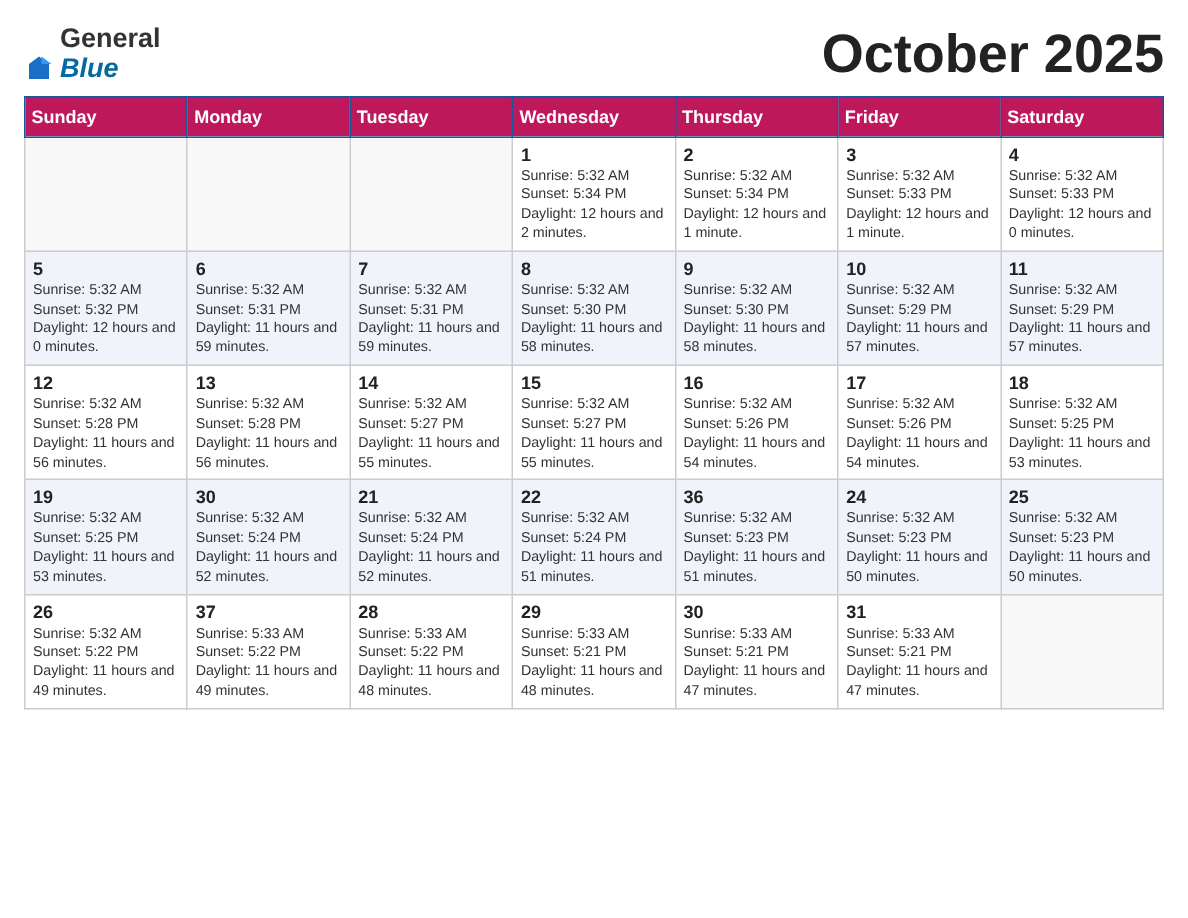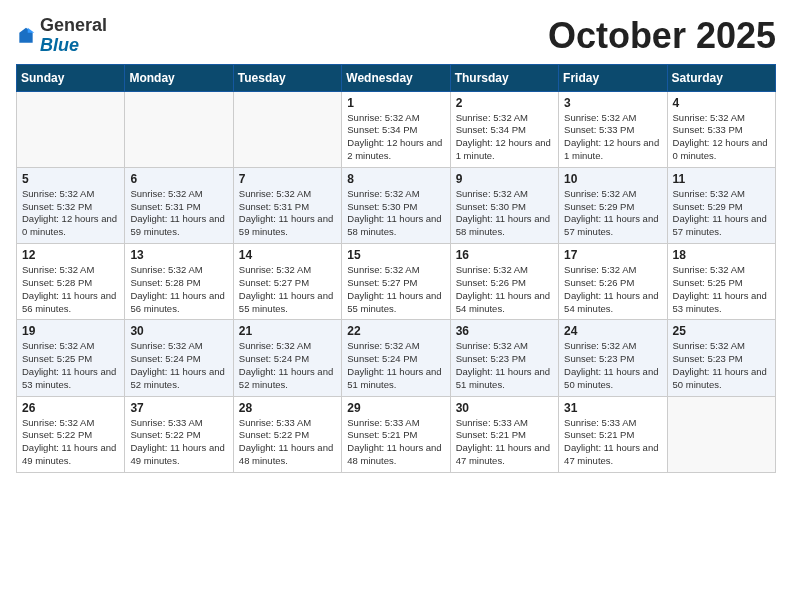--- a/index.html
+++ b/index.html
@@ -11,21 +11,21 @@
       padding: 16px;
     }
     .header-area {
       display: flex;
       justify-content: space-between;
       align-items: flex-start;
       margin-bottom: 8px;
     }
     .logo {
       display: flex;
-      align-items: center;
+      align-items: flex-end;
       gap: 4px;
     }
     .logo-text {
       font-size: 18px;
       font-weight: bold;
       line-height: 1.1;
     }
     .logo-general { color: #333; }
     .logo-blue { color: #0369a1; font-style: italic; }
     .logo-icon {
@@ -45,21 +45,21 @@
     .location-title {
       font-size: 14px;
       color: #444;
     }
     .calendar {
       width: 100%;
       border-collapse: collapse;
       border: 1px solid #ccc;
     }
     .calendar th {
-      background-color: #0c4a6e;
+      background-color: #be185d;
       color: #fff;
       font-size: 12px;
       font-weight: bold;
       padding: 6px 4px;
       text-align: left;
       border: 1px solid #1558a0;
     }
     .calendar td {
       vertical-align: top;
       border: 1px solid #ccc;

